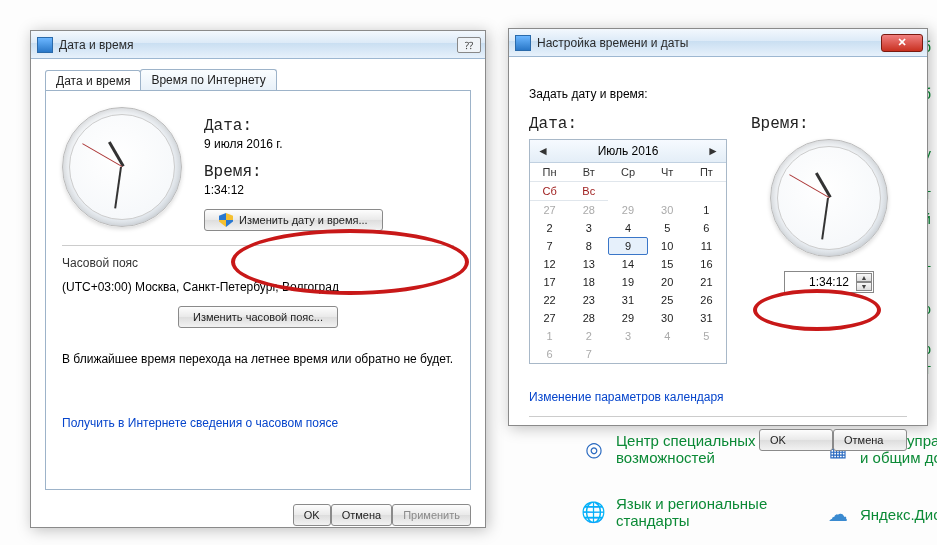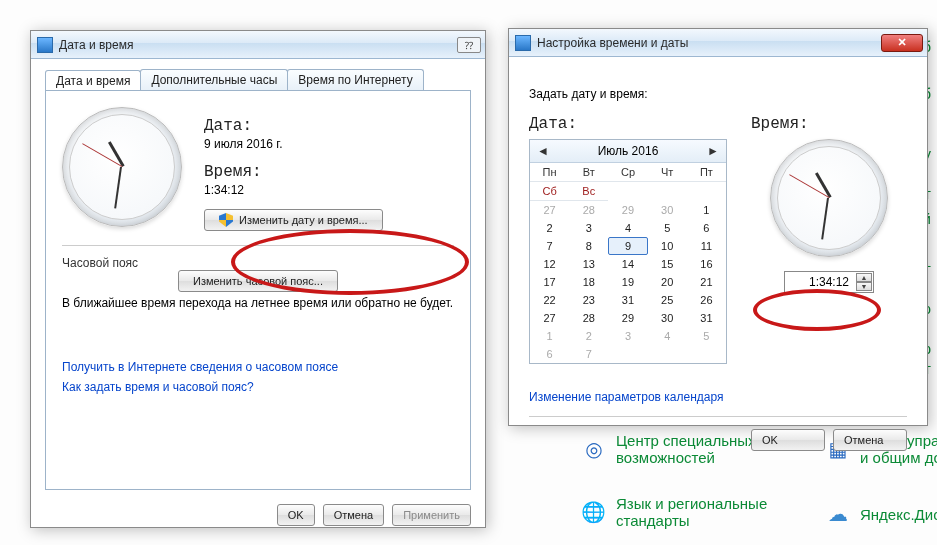--- a/index.html
+++ b/index.html
@@ -102,21 +102,21 @@
     font-size:11px; color:#222;
     min-height:22px;
   }
   .btn.small { padding:2px 10px; }
   .shield { width:14px;height:14px;
     background: conic-gradient(#f5c030 0 25%, #2a78d0 25% 50%, #f5c030 50% 75%, #2a78d0 75%);
     clip-path: polygon(50% 0,100% 20%,100% 60%,50% 100%,0 60%,0 20%);
   }
   .sect-head { font-size:12px; color:#333; border-top:1px solid #ccc; padding-top:10px; margin-top:14px; }
   a.hlink { color:#0645cc; text-decoration:none; }
-  .footer-btns { display:flex; gap:8px; justify-content:flex-end; margin-top:14px; }
+  .footer-btns { display:flex; gap:0; justify-content:flex-end; margin-top:14px; }
   .btn.disabled { color:#8a8a8a; }
   .highlight-oval {
     position:absolute; border:4px solid #c81818; border-radius:50%;
     pointer-events:none;
   }
   
   .cal-wrap { border:1px solid #a8b8c8; background:#fff; width:198px; }
   .cal-head { display:flex; align-items:center; justify-content:space-between;
     padding:4px 6px; background:linear-gradient(#f6faff,#e4eef7); border-bottom:1px solid #c0d0e0; }
   .cal-nav { width:14px;height:14px; display:flex;align-items:center;justify-content:center;color:#333; }
@@ -188,21 +188,20 @@
 
 <div class="window" style="left:30px; top:30px; width:456px; height:498px">
   <div class="titlebar">
     <div class="title-icon"></div>
     <div class="title-text">Дата и время</div>
     <div class="win-ctrl">⁇</div>
   </div>
   <div class="body-area">
     <div class="tabs">
       <div class="tab active">Дата и время</div>
-      <div class="tab">Дополнительные часы</div>
       <div class="tab">Время по Интернету</div>
     </div>
     <div class="tab-page" style="height:400px; position:relative;">
       <div class="row2">
         <div>
           <div class="clock">
             <div class="hand h"></div>
               <div class="hand m"></div>
               <div class="hand s"></div>
           </div>
@@ -215,29 +214,29 @@
           <div style="position:relative;">
             <button class="btn">
               <span class="shield"></span>
               <span>Изменить дату и время...</span>
             </button>
           </div>
         </div>
       </div>
 
       <div class="sect-head">Часовой пояс</div>
-      <div style="text-align:center; margin-bottom:4px;">
+      <div style="margin:10px 0 12px">(UTC+03:00) Москва, Санкт-Петербург, Волгоград</div>
+      <div style="text-align:center; margin-bottom:24px;">
         <button class="btn">
           <span>Изменить часовой пояс...</span>
         </button>
       </div>
       <div style="margin-bottom:50px;">В ближайшее время перехода на летнее время или обратно не будет.</div>
 
       <div><a href="#" class="hlink">Получить в Интернете сведения о часовом поясе</a></div>
-      <div style="margin-top:6px;"><a href="#" class="hlink">Как задать время и часовой пояс?</a></div>
     </div>
     <div class="footer-btns">
       <button class="btn small">OK</button>
       <button class="btn small">Отмена</button>
       <button class="btn small disabled">Применить</button>
     </div>
   </div>
 
   <div class="highlight-oval" style="left:200px; top:198px; width:238px; height:66px;"></div>
 </div>

